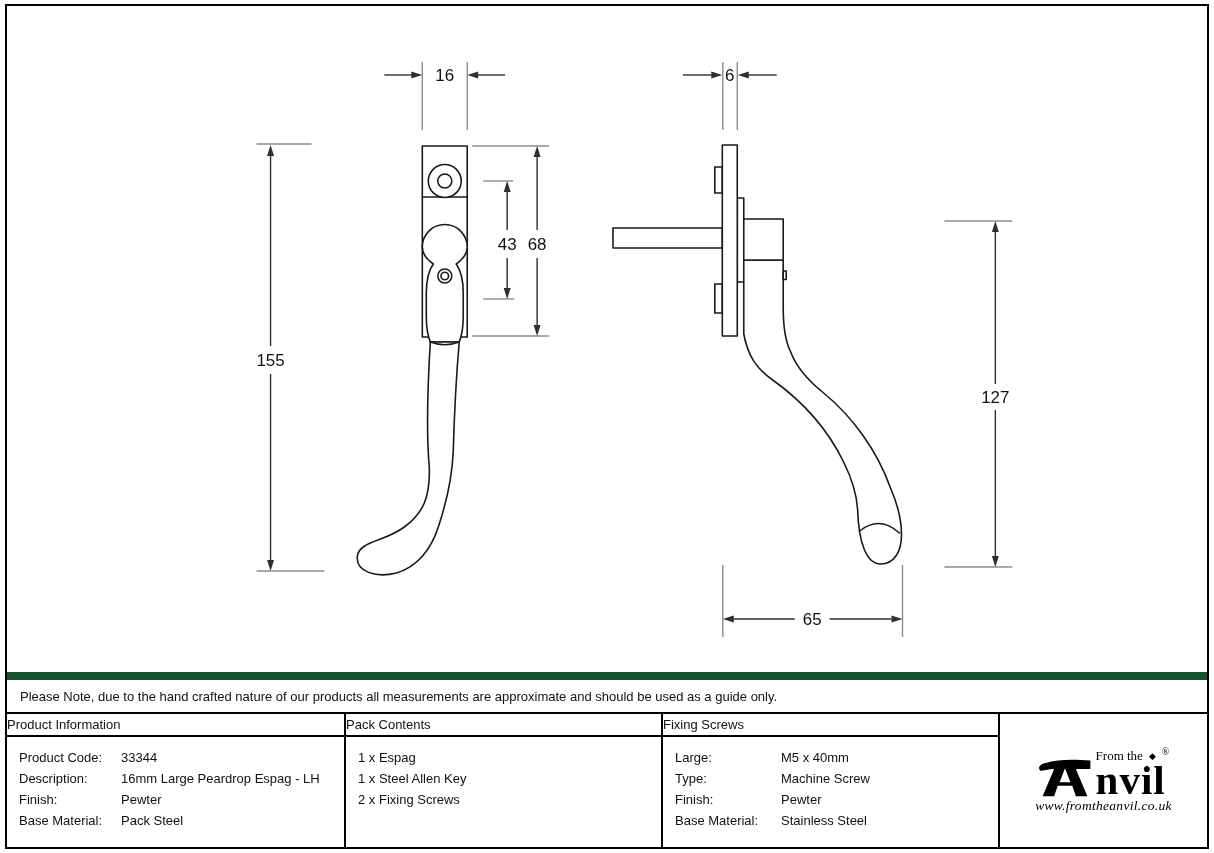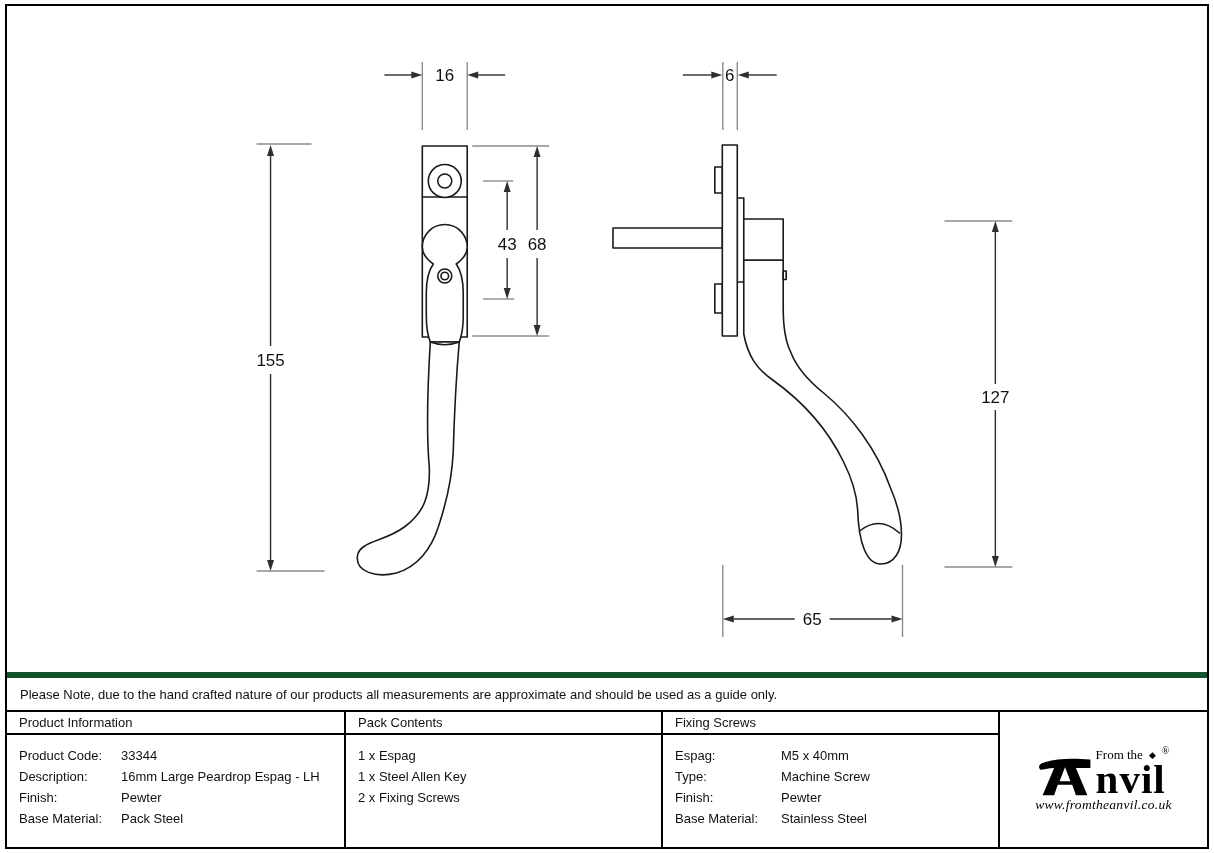--- a/index.html
+++ b/index.html
@@ -6,32 +6,32 @@
   .page{
     position:relative;width:1214px;height:853px;background:#fff;
     font-family:"Liberation Sans",sans-serif;color:#111;overflow:hidden;
   }
   .frame{
     position:absolute;left:5px;right:5px;top:4px;bottom:4px;
     border:2.5px solid #000;display:flex;flex-direction:column;
   }
   .drawing{width:100%;height:666px;flex:none;display:block;}
   .note-row{
-    flex:none;height:32px;border-top:6px solid #14532d;
+    flex:none;height:32px;border-top:8px solid #14532d;
     display:flex;align-items:center;padding-left:13px;font-size:13px;
   }
   .spec-table{flex:1;border-top:2px solid #000;display:flex;min-height:0;}
   .col{position:relative;display:flex;flex-direction:column;}
   .col + .col{border-left:2px solid #000;}
   .col1{width:337px;}
   .col2{width:315px;}
   .col3{width:335px;}
   .col4{flex:1;align-items:center;justify-content:center;}
   .cell-header{flex:none;height:21px;border-bottom:2px solid #000;
-    font-size:13px;display:flex;align-items:center;padding-left:12px;}
+    font-size:13px;display:flex;align-items:center;}
   .cell-body{padding:10px 0 0 12px;font-size:13px;line-height:21px;}
   .kv{display:flex;}
   .kv .k{width:102px;flex:none;}
   .col3 .kv .k{width:106px;}
   .items div{white-space:nowrap;}
   
   .logo{text-align:center;font-family:"Liberation Serif",serif;color:#000;}
   .logo-main{display:flex;align-items:flex-end;justify-content:center;}
   .logo-text{position:relative;text-align:left;margin-left:2px;}
   .logo-prefix{font-size:13px;display:flex;align-items:center;gap:6px;
@@ -209,21 +209,21 @@
           <div>1 x Espag</div>
           <div>1 x Steel Allen Key</div>
           <div>2 x Fixing Screws</div>
         </div>
       </div>
 
       <div class="col col3">
         <div class="cell-header">Fixing Screws</div>
         <div class="cell-body">
           <div class="kv">
-            <span class="k">Espag:</span>
+            <span class="k">Large:</span>
             <span class="v">M5 x 40mm</span>
           </div>
           <div class="kv">
             <span class="k">Type:</span>
             <span class="v">Machine Screw</span>
           </div>
           <div class="kv">
             <span class="k">Finish:</span>
             <span class="v">Pewter</span>
           </div>

